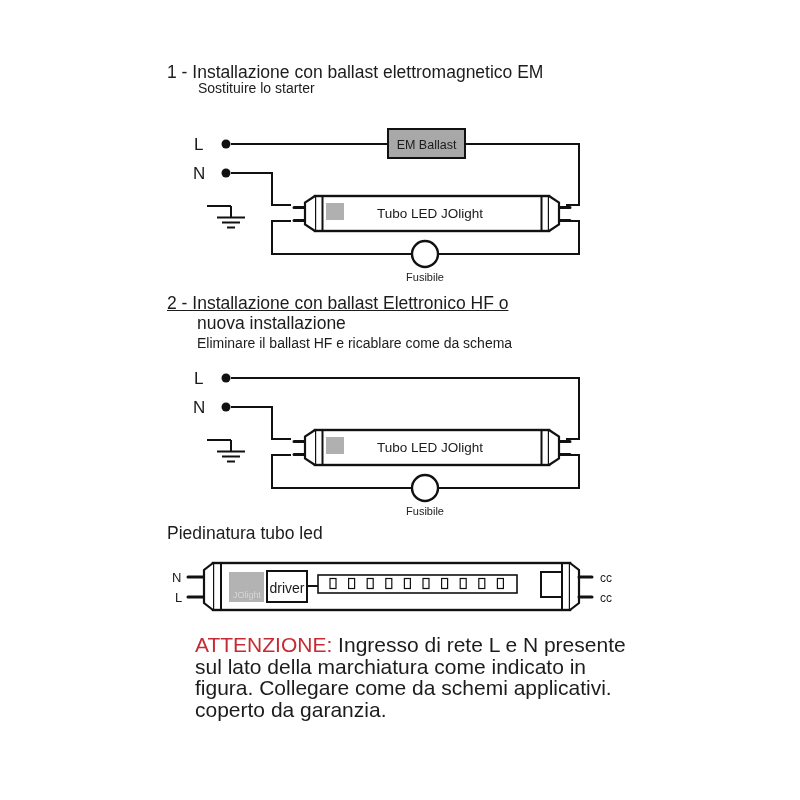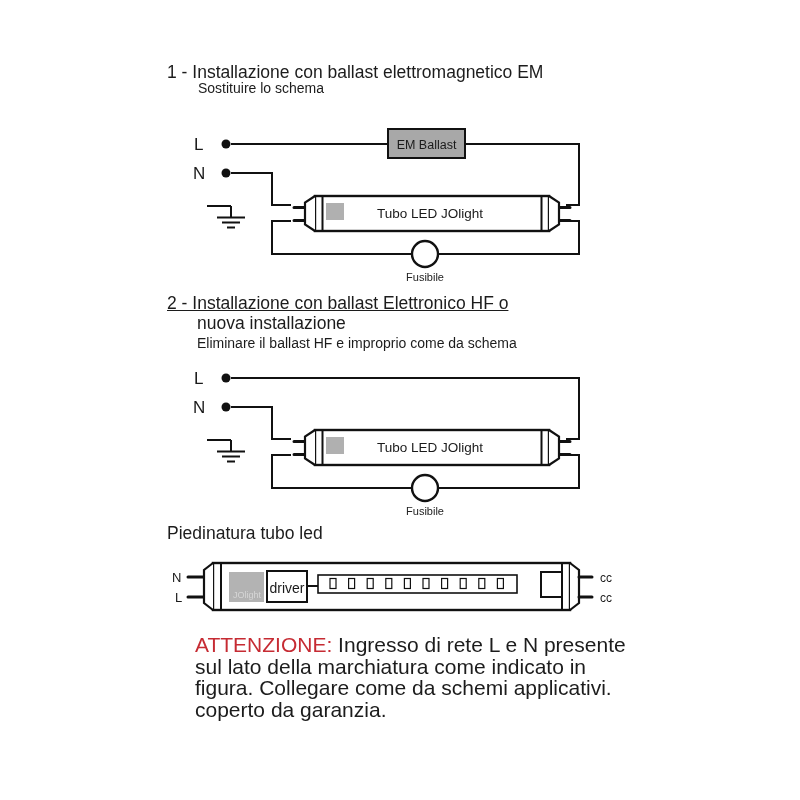--- a/index.html
+++ b/index.html
@@ -36,21 +36,21 @@
   .lbl-driver{font-size:14px;}
   .lbl-brand{font-size:9px;fill:#d6d6d6;}
   .lbl-cc{font-size:12px;}
   .lbl-pin{font-size:13px;}
 </style>
 </head>
 <body>
 
 <div class="abs title" style="left:167px;top:62px;">1 - Installazione con ballast elettromagnetico EM</div>
 <div class="abs sub" style="left:198px;top:81px;">
-  <div>Sostituire lo schema</div>
+  <div>Sostituire lo starter</div>
 </div>
 
 <svg class="diag" style="top:120px;height:180px;" viewBox="0 120 800 180">
   <g>
     <text x="194" y="150" class="lbl-ln">L</text>
     <text x="193" y="179" class="lbl-ln">N</text>
     <circle cx="226" cy="144" r="4.5" class="dot"></circle>
     <circle cx="226" cy="173" r="4.5" class="dot"></circle>
     <path class="w" d="M231 144 H388 M465 144 H579 V205 H566"></path>
     <path class="w" d="M231 173 H272 V205 H291"></path>
@@ -66,21 +66,21 @@
       <path class="cap" d="M315 196 L305 202.5 V224.5 L315 231 M549 196 L559 202.5 V224.5 L549 231"></path>
       <path class="ring" d="M322.5 196 V231 M541.5 196 V231"></path>
       <rect x="326" y="203" width="18" height="17" class="marker"></rect>
       <text x="430" y="218" text-anchor="middle" class="lbl-tube">Tubo LED JOlight</text>
     </g>
   </g>
 </svg>
 
 <div class="abs title" style="left:167px;top:293px;text-decoration:underline;">2 - Installazione con ballast Elettronico HF o</div>
 <div class="abs title" style="left:197px;top:313px;">nuova installazione</div>
-<div class="abs sub" style="left:197px;top:336px;">Eliminare il ballast HF e improprio come da schema</div>
+<div class="abs sub" style="left:197px;top:336px;">Eliminare il ballast HF e ricablare come da schema</div>
 
 <svg class="diag" style="top:354px;height:175px;" viewBox="0 354 800 175">
   <g>
     <text x="194" y="384" class="lbl-ln">L</text>
     <text x="193" y="413" class="lbl-ln">N</text>
     <circle cx="226" cy="378" r="4.5" class="dot"></circle>
     <circle cx="226" cy="407" r="4.5" class="dot"></circle>
     <path class="w" d="M231 378 H579 V439 H566"></path>
     <path class="w" d="M231 407 H272 V439 H291"></path>
     <path class="w" d="M291 455 H272 V488 H412 M438 488 H579 V455 H566"></path>

